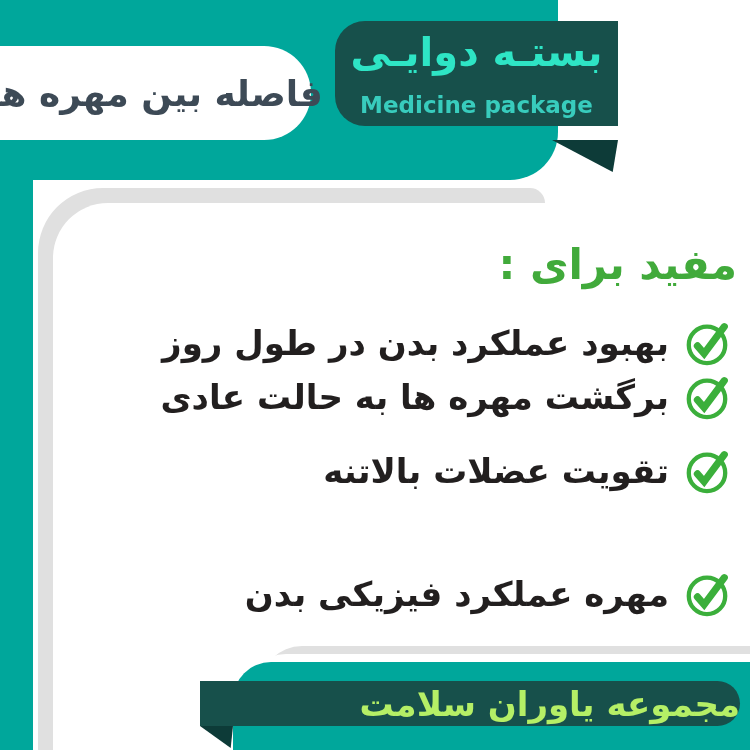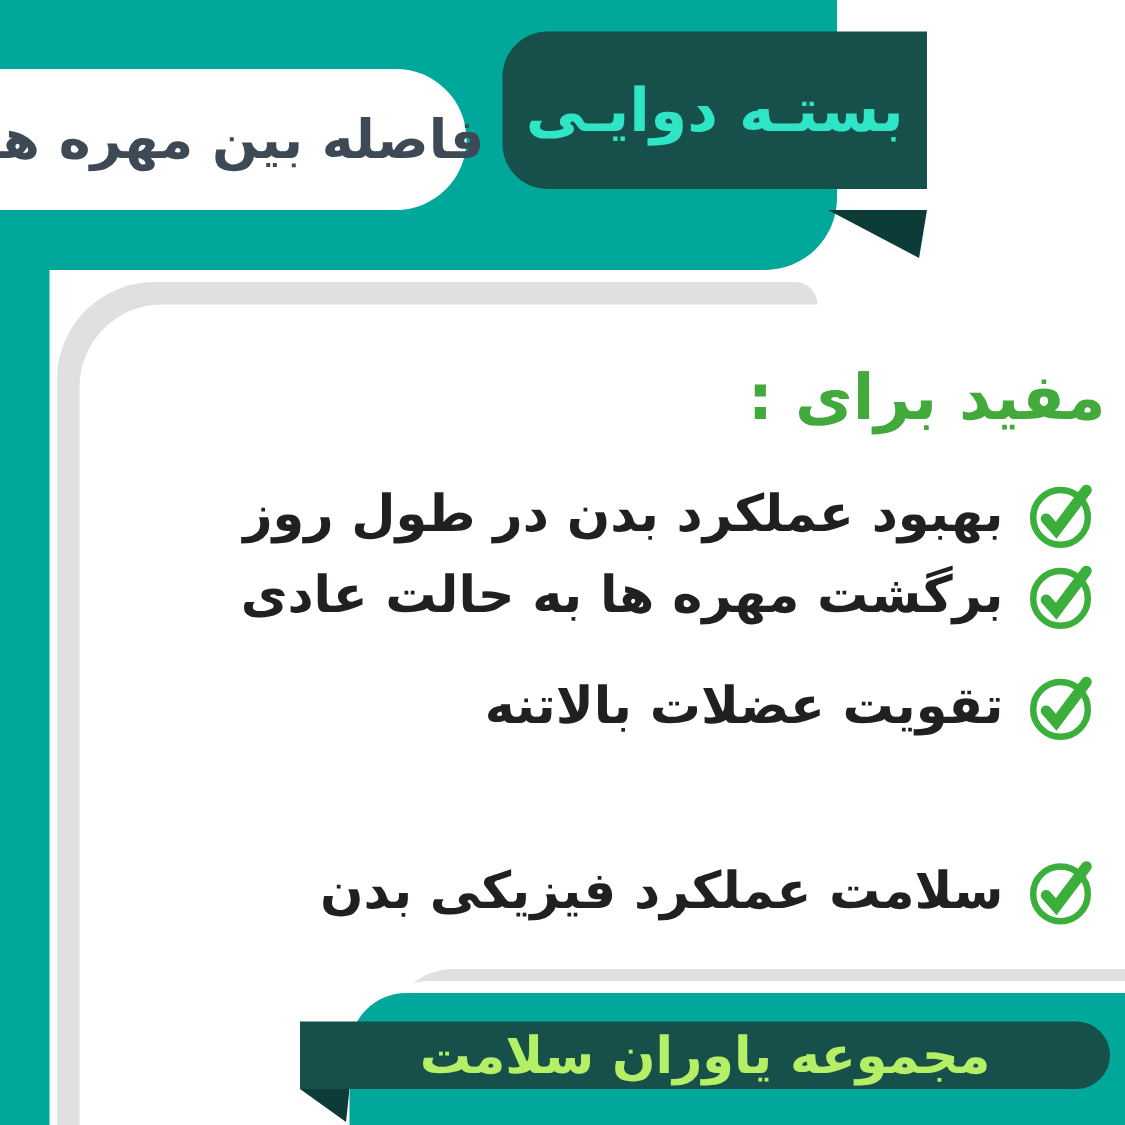--- a/index.html
+++ b/index.html
@@ -34,21 +34,21 @@
     clip-path:polygon(0 0,100% 0,92% 100%);}
   
   .heading{right:13px;top:192px;color:var(--heading);font-size:42px;font-weight:bold;white-space:nowrap;margin-top:48px;}
   
   .row{right:20px;height:54px;display:flex;flex-direction:row;align-items:center;gap:15px;}
   .row .check{flex:0 0 auto;width:46px;height:46px;}
   .row .txt{color:var(--item-text);font-size:34px;font-weight:bold;white-space:nowrap;line-height:1.3;}
   .row1{top:272px;margin-top:44px;} .row2{top:370px;} .row3{top:444px;} .row4{top:567px;}
   
   .ribbon{left:200px;top:681px;width:540px;height:45px;background:var(--dark);
-    border-radius:0 23px 23px 0;display:flex;align-items:center;justify-content:center;}
+    border-radius:0 23px 23px 0;display:flex;align-items:center;}
   .ribbon-text{color:var(--ribbon-text);font-size:34px;font-weight:bold;white-space:nowrap;line-height:1;}
   .ribbon-fold{left:200px;top:726px;width:33px;height:22px;background:var(--fold);
     clip-path:polygon(0 0,100% 0,93% 100%);}
 </style>
 </head>
 <body>
 
 <div class="poster" style="--teal: #00A79B; --dark: #17504B; --fold: #0D3B38; --title: #2EE5C5; --subtitle: #38CCBD; --pill-text: #3D4A56; --heading: #41AA3B; --check: #3BAF3B; --item-text: #221F1F; --ribbon-text: #B5EF66; --gray: #E0E0E0;">
 
   <div class="abs teal-top"></div>
@@ -59,20 +59,21 @@
   <div class="abs bottom-gray"></div>
   <div class="abs bottom-white"></div>
   <div class="abs bottom-teal"></div>
 
   <div class="abs pill" dir="rtl">
     <span class="pill-text">فاصله بین مهره ها</span>
   </div>
 
   <div class="abs badge" dir="rtl">
     <span class="badge-title">بستـه دوایـی</span>
+    <span class="badge-subtitle" dir="ltr">Medicine package</span>
   </div>
   <div class="abs badge-fold"></div>
 
   <div class="abs heading" dir="rtl">مفید برای :</div>
 
   <div class="abs row row1" dir="rtl">
     <svg class="check" viewBox="0 0 48 48">
       <circle cx="24" cy="26" r="19" fill="none" stroke="#3BAF3B" stroke-width="4.5"></circle>
       <path d="M14 27 L21 35 L42 7" fill="none" stroke="#3BAF3B" stroke-width="7.5" stroke-linecap="round"></path>
     </svg>
@@ -93,21 +94,21 @@
       <path d="M14 27 L21 35 L42 7" fill="none" stroke="#3BAF3B" stroke-width="7.5" stroke-linecap="round"></path>
     </svg>
     <span class="txt">تقویت عضلات بالاتنه</span>
   </div>
 
   <div class="abs row row4" dir="rtl">
     <svg class="check" viewBox="0 0 48 48">
       <circle cx="24" cy="26" r="19" fill="none" stroke="#3BAF3B" stroke-width="4.5"></circle>
       <path d="M14 27 L21 35 L42 7" fill="none" stroke="#3BAF3B" stroke-width="7.5" stroke-linecap="round"></path>
     </svg>
-    <span class="txt">سلامت عملکرد فیزیکی بدن</span>
+    <span class="txt">مهره عملکرد فیزیکی بدن</span>
   </div>
 
   <div class="abs ribbon" dir="rtl">
     <span class="ribbon-text">مجموعه یاوران سلامت</span>
   </div>
   <div class="abs ribbon-fold"></div>
 
 </div>
 
 </body></html>

